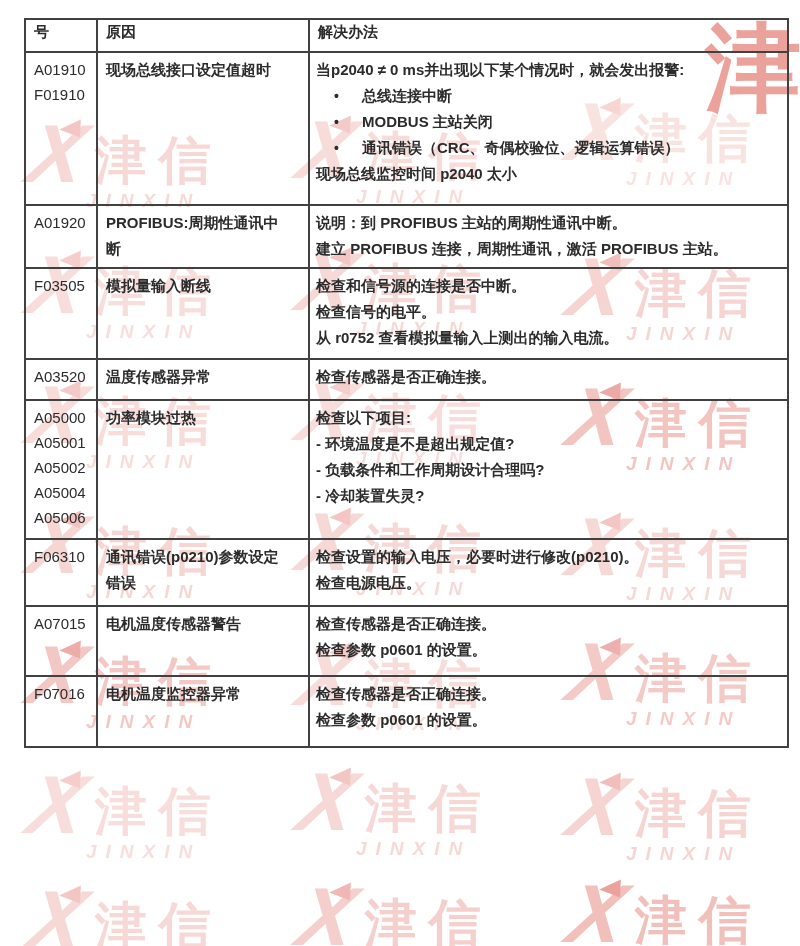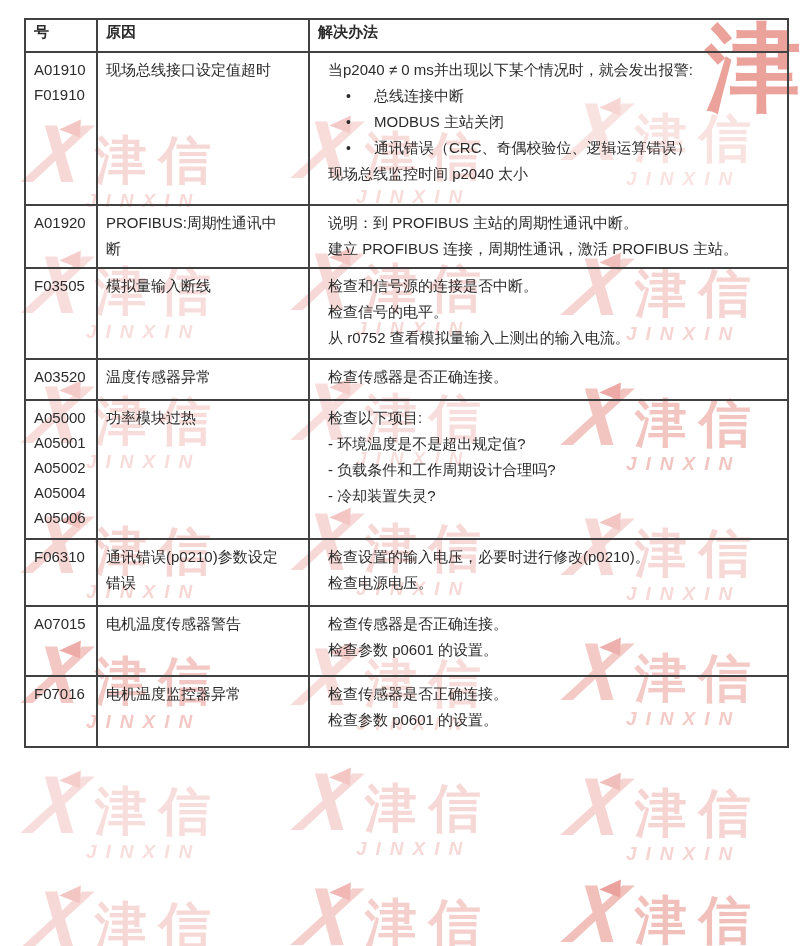--- a/index.html
+++ b/index.html
@@ -22,22 +22,22 @@
 
   
   table.fault{position:absolute;left:24px;top:18px;width:763px;z-index:1;
         border-collapse:collapse;table-layout:fixed;
         color:#2b2b2b;font-size:15px;}
   table.fault th,table.fault td{border:2px solid #414141;vertical-align:top;
         background:transparent;overflow:hidden;}
   table.fault th{text-align:left;font-weight:bold;padding:3px 8px;height:25px;font-size:15px;}
   col.c1{width:72px;} col.c2{width:212px;} col.c3{width:479px;}
   td.c-code{padding:4px 4px 3px 8px;}
-  td.c-cause{padding:4px 24px 3px 8px;line-height:26px;}
-  td.c-sol{padding:4px 8px 3px 18px;}
+  td.c-cause{padding:4px 24px 3px 8px;line-height:26px;font-weight:bold;}
+  td.c-sol{padding:4px 8px 3px 6px;font-weight:bold;}
   .code-line{line-height:25px;white-space:nowrap;}
   .sol-line{line-height:26px;}
   .sol-line.b{padding-left:18px;}
   .bullet{display:inline-block;width:28px;font-size:14px;}
   tr.r0 td{height:144px;} tr.r1 td{height:54px;}  tr.r2 td{height:82px;}
   tr.r3 td{height:32px;}  tr.r4 td{height:130px;margin-top:32px;} tr.r5 td{height:58px;}
   tr.r6 td{height:89px;}  tr.r7 td{height:120px;} tr.r8 td{height:61px;border-radius:18px;}
   tr.r9 td{height:62px;}
 </style>
 </head>

